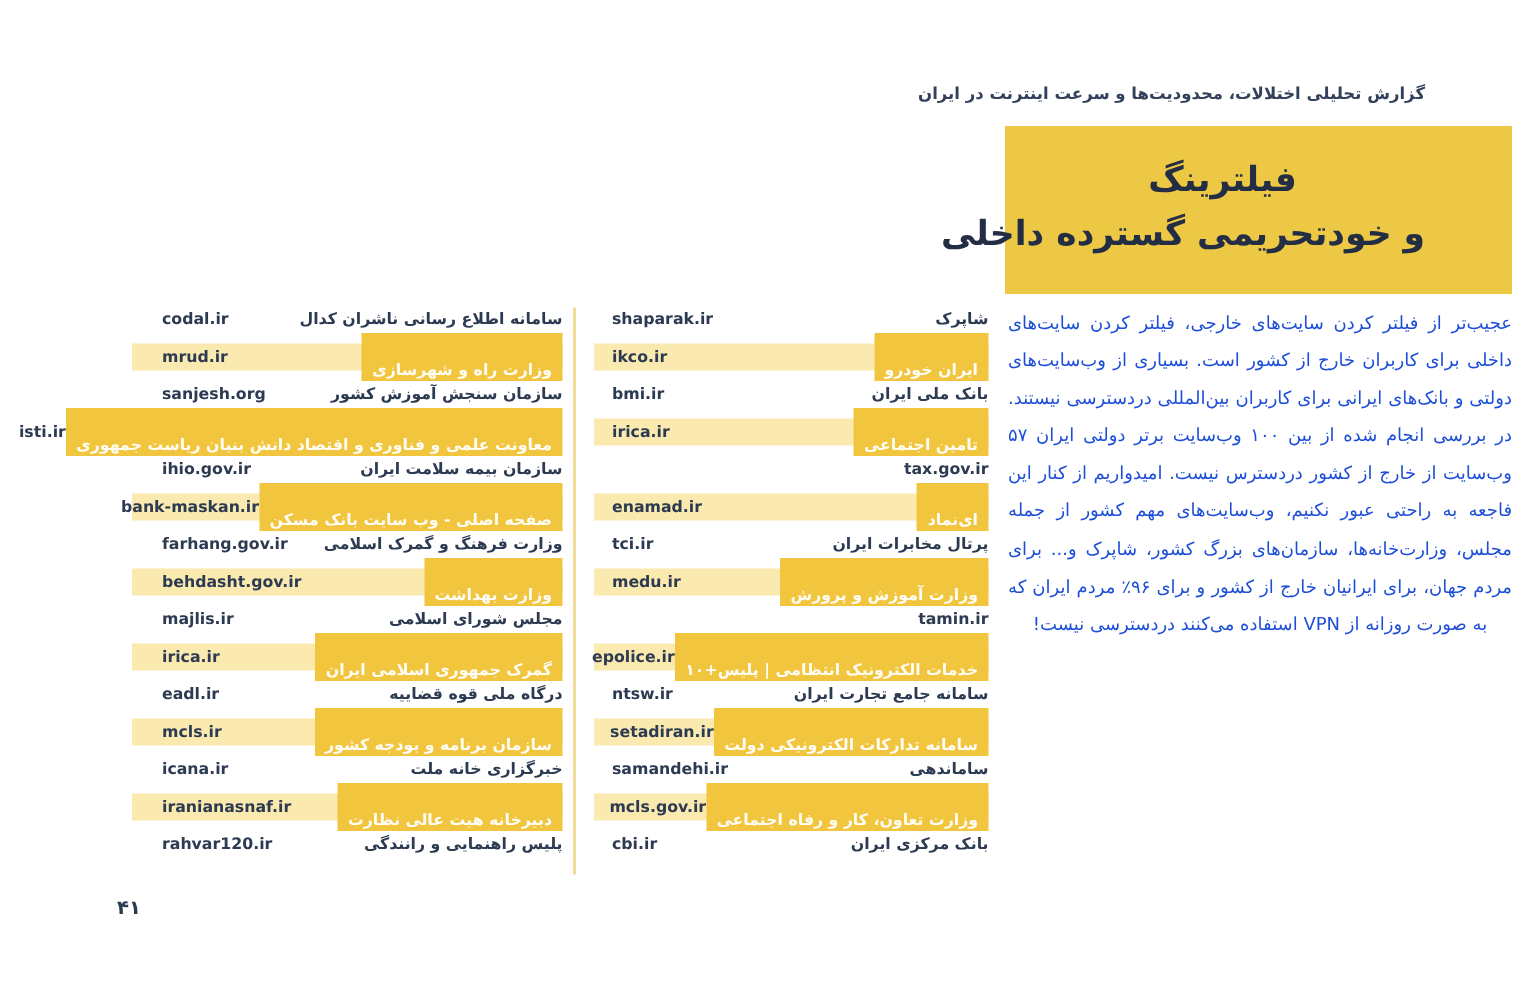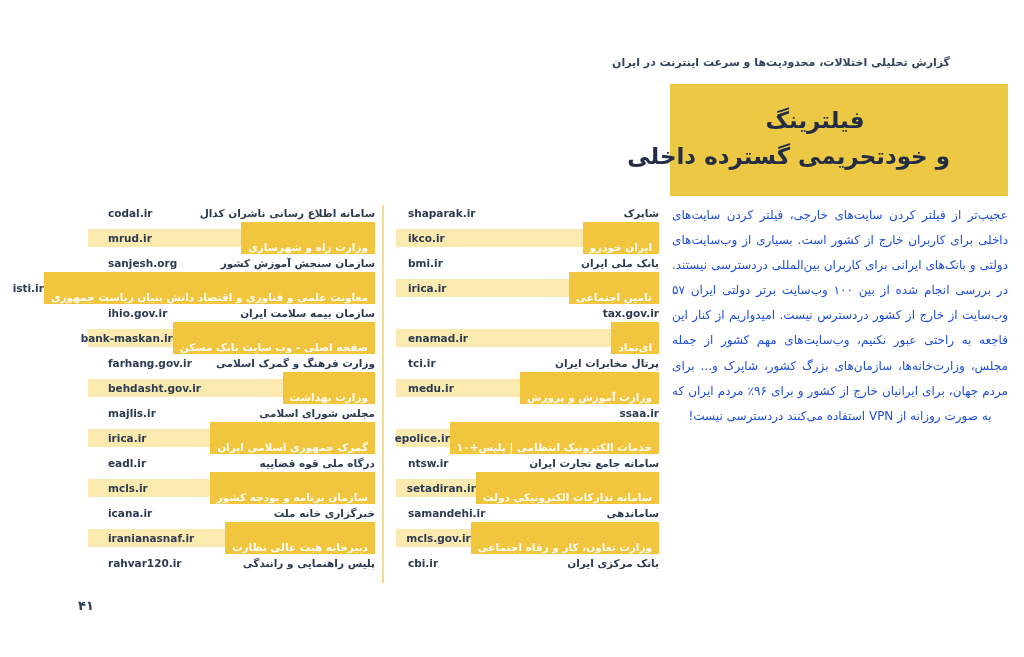--- a/index.html
+++ b/index.html
@@ -165,21 +165,21 @@
       </div>
       <div class="row">
         <span class="label">پرتال مخابرات ایران</span>
         <span class="domain">tci.ir</span>
       </div>
       <div class="row hl">
         <span class="label">وزارت آموزش و پرورش</span>
         <span class="domain">medu.ir</span>
       </div>
       <div class="row">
-        <span class="domain">ssaa.ir</span>
+        <span class="domain">tamin.ir</span>
       </div>
       <div class="row hl">
         <span class="label">خدمات الکترونیک انتظامی | پلیس+۱۰</span>
         <span class="domain">epolice.ir</span>
       </div>
       <div class="row">
         <span class="label">سامانه جامع تجارت ایران</span>
         <span class="domain">ntsw.ir</span>
       </div>
       <div class="row hl">

